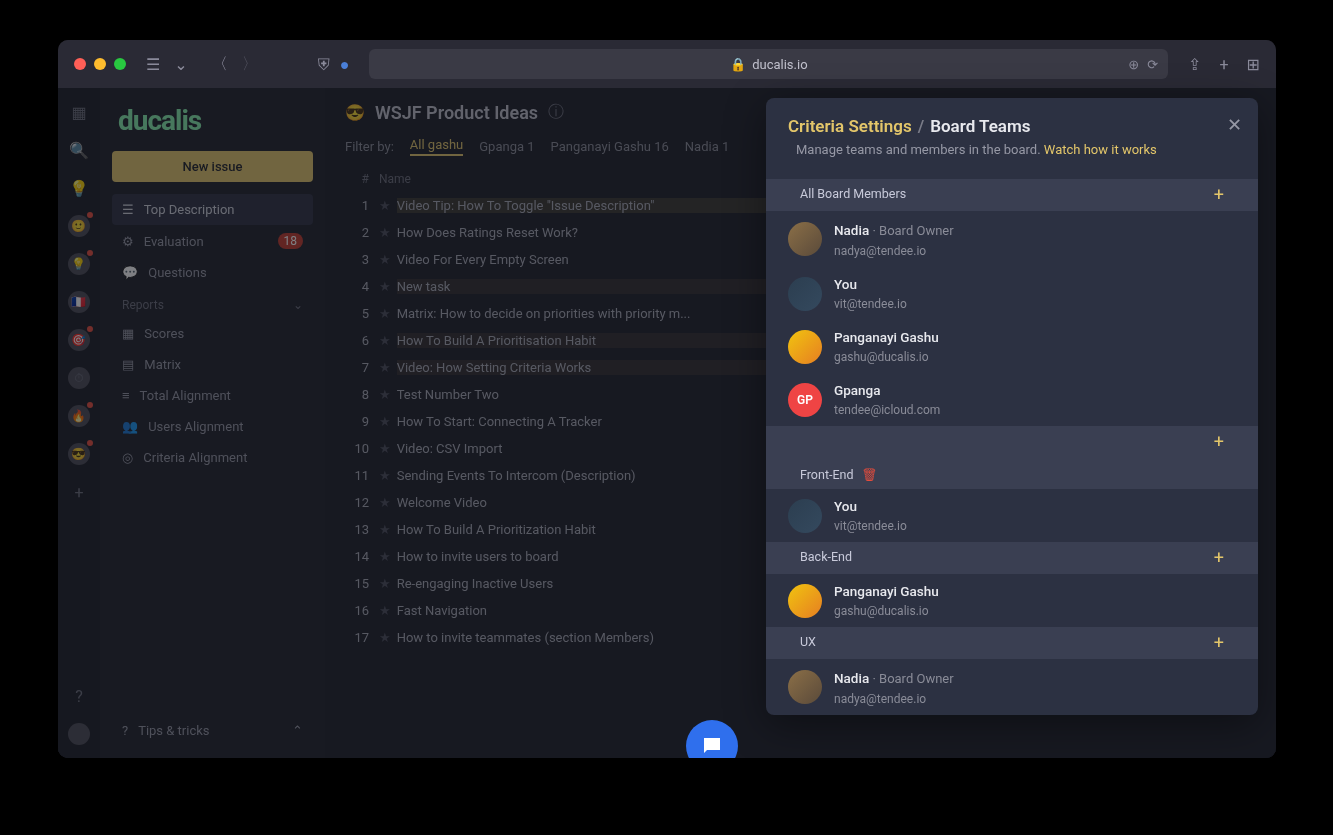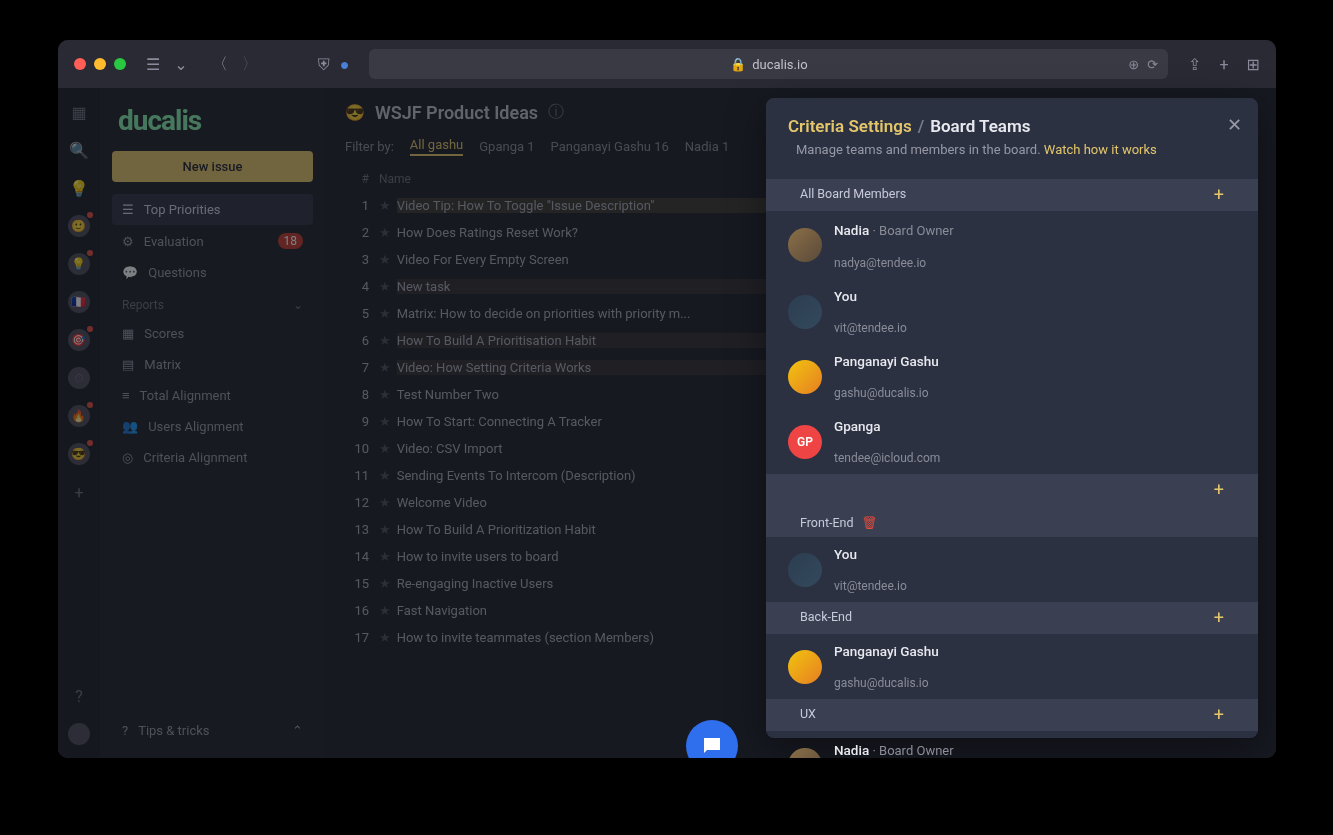--- a/index.html
+++ b/index.html
@@ -57,21 +57,21 @@
 .team-section .trash { color:#e74c3c; cursor:pointer; margin-left:8px; }
 .team-section .left { display:flex; align-items:center;margin-top:34px; }
 .member { display:flex; align-items:center; gap:12px; padding:9px 22px; }
 .avatar { width:34px; height:34px; border-radius:50%; background:#5a5f70; display:flex; align-items:center; justify-content:center; font-size:12px; color:#fff; font-weight:600; flex-shrink:0; }
 .avatar.a1{background:linear-gradient(135deg,#8b6f47,#5a4a3a);} 
 .avatar.a2{background:linear-gradient(135deg,#2c3e50,#34495e);} 
 .avatar.a3{background:linear-gradient(135deg,#f1c40f,#e67e22);} 
 .avatar.a4{background:#ef4444;}
 .member-info .name { color:#e8e9ee; font-size:13.5px; font-weight:500; }
 .member-info .role { color:#8a8c98; font-size:13px; }
-.member-info .email { color:#8a8c98; font-size:12px; margin-top:17px; }
+.member-info .email { color:#8a8c98; font-size:12px; margin-top:5px; }
 .modal-footer { padding:16px 22px 22px; }
 .add-team { width:100%; background:#e3c66a; color:#2c3142; border:none; border-radius:4px; padding:11px; font-size:14px; font-weight:500; cursor:pointer; }
 .intercom { position:absolute; right:538px; top:680px; width:52px; height:52px; border-radius:50%; background:#2f6fed; display:flex; align-items:center; justify-content:center; }
 .intercom svg { width:24px; height:24px; fill:#fff; }
 .hl1 { background:rgba(227,198,106,0.15); }
 .hl2 { background:rgba(139,115,85,0.18); }
 </style>
 </head>
 <body>
 
@@ -143,21 +143,21 @@
             <div class="rail-avatar a2"></div>
           </div>
       </div>
     </div>
 
     <div class="sidebar">
       <div class="logo">ducalis</div>
       <button class="new-issue">New issue</button>
       <div class="nav-item active">
           <span>☰</span>
-          <span>Top Priorities</span>
+          <span>Top Description</span>
         </div>
       <div class="nav-item">
           <span>⚙</span>
           <span>Evaluation</span>
           <span class="badge">18</span>
         </div>
       <div class="nav-item">
           <span>💬</span>
           <span>Questions</span>
         </div>

